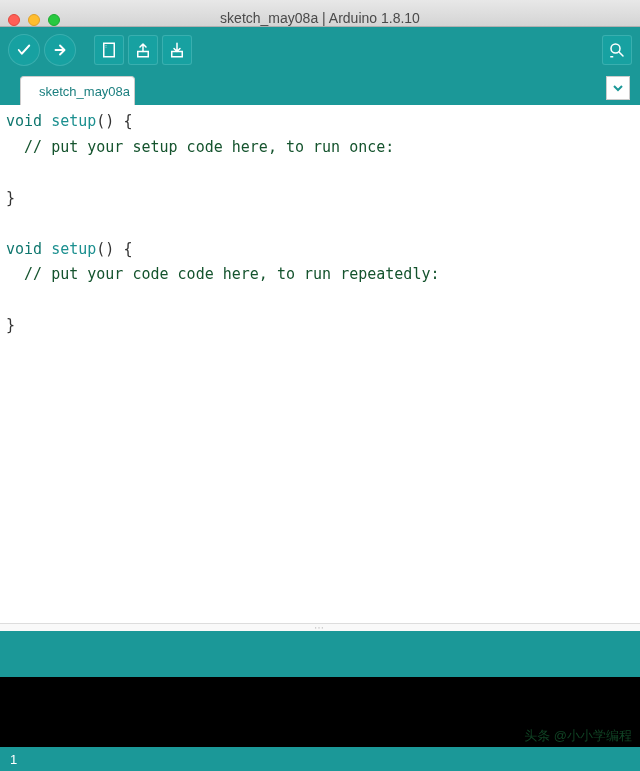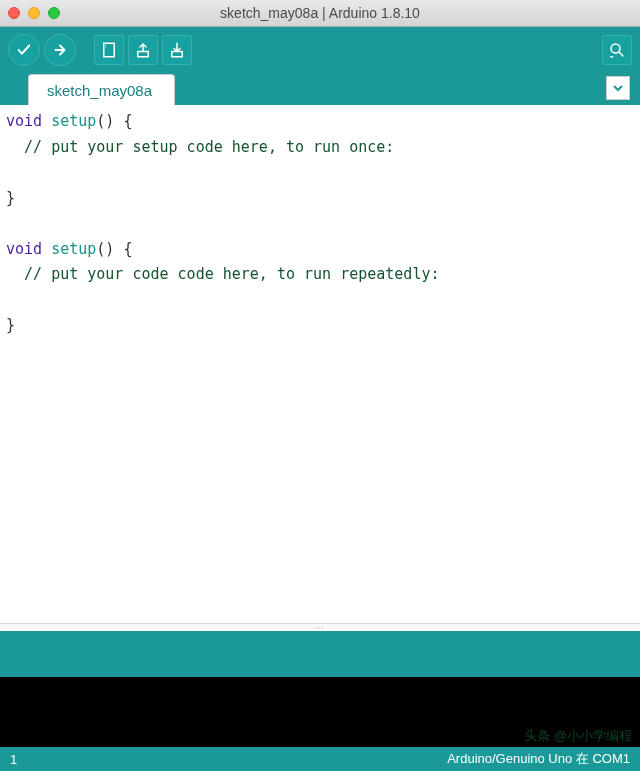--- a/index.html
+++ b/index.html
@@ -11,21 +11,21 @@
       overflow: hidden;
       display: flex;
       flex-direction: column;
     }
     
     .titlebar {
       height: 27px;
       background: linear-gradient(#e8e8e8, #d4d4d4);
       border-bottom: 1px solid #b0b0b0;
       display: flex;
-      align-items: center;
+      align-items: flex-end;
       padding: 0 8px;
       position: relative;
     }
     .traffic-lights {
       display: flex;
       gap: 8px;
     }
     .traffic-light {
       width: 12px; height: 12px; border-radius: 50%;
     }
@@ -68,27 +68,27 @@
       height: 33px;
       background: #1b9898;
       display: flex;
       align-items: flex-end;
       padding: 0 8px;
       position: relative;
     }
     .tab {
       background: #fff;
       color: #1b7f7f;
-      font-size: 15px;
-      padding: 7px 22px 6px 18px;
+      font-size: 13px;
+      padding: 7px 4px 6px 18px;
       border-top-left-radius: 4px;
       border-top-right-radius: 4px;
       border: 1px solid #ccc;
       border-bottom: none;
-      margin-left: 20px;
+      margin-left: 12px;
     }
     .tab-dropdown {
       position: absolute;
       right: 10px;
       top: 4px;
       width: 24px; height: 24px;
       background: #fff;
       border: 1px solid #ccc;
       display: flex;
       align-items: center;
@@ -100,21 +100,21 @@
       flex: 1;
       background: #fff;
       padding: 4px 6px;
       font-family: "Monaco", "Menlo", monospace;
       font-size: 15px;
       line-height: 1.7;
       color: #333;
       white-space: pre;
       overflow: auto;
     }
-    .kw { color: #4c1d95; }
+    .kw { color: #0f766e; }
     .fn { color: #1b8f8f; font-weight: normal; }
     .cm { color: #14532d; }
     
     .hsplit {
       height: 8px;
       background: #f9f9f9;
       border-top: 1px solid #ddd;
       display: flex;
       align-items: center;
       justify-content: center;
@@ -226,16 +226,15 @@
 </div>
 
 <div class="hsplit"></div>
 
 <div class="msgstrip"></div>
 
 <div class="console"></div>
 
 <div class="statusbar">
   <span>1</span>
-  <span>Arduino/Genuino Uno 在 COM1</span>
 </div>
 
 <div class="watermark">头条 @小小学编程</div>
 
 </body></html>

